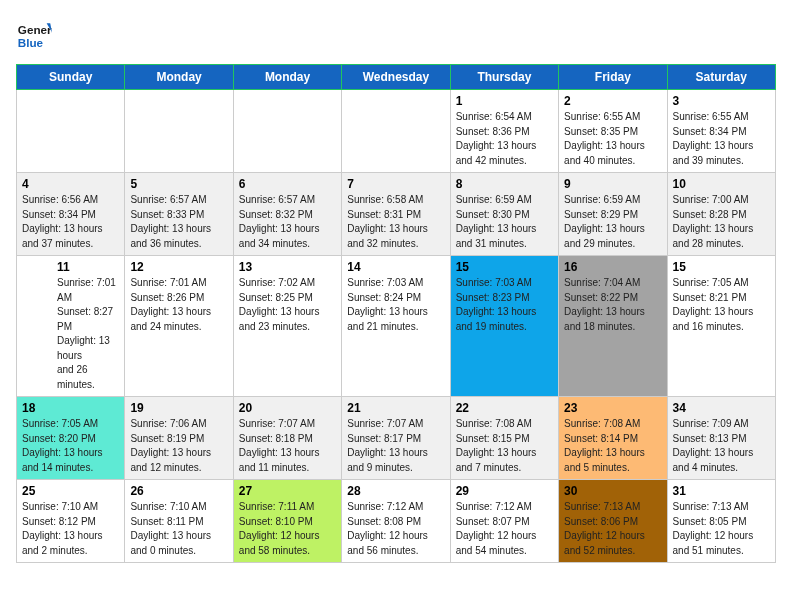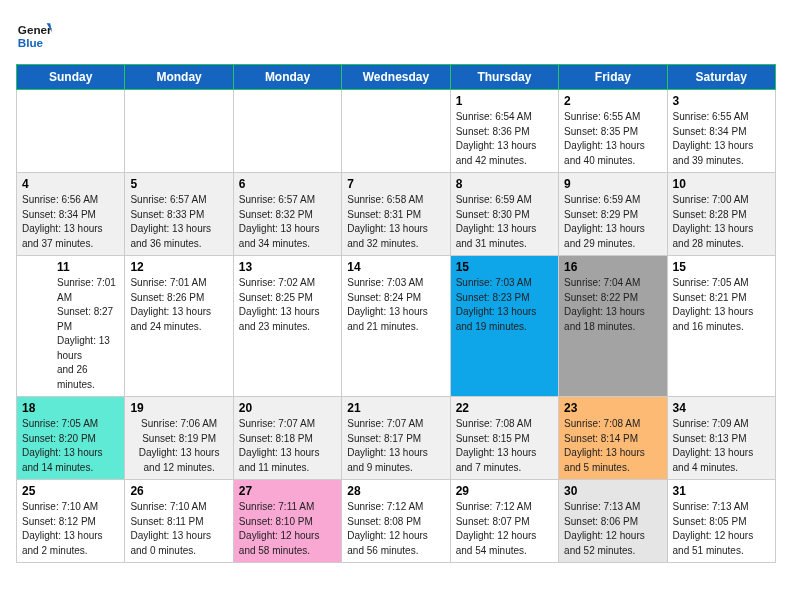--- a/index.html
+++ b/index.html
@@ -246,21 +246,21 @@
       <tr>
         <td style="background: #5eead4;">
           <span class="day-num">18</span>
           <div class="day-info" style="white-space: pre-line;">Sunrise: 7:05 AM
 Sunset: 8:20 PM
 Daylight: 13 hours
 and 14 minutes.</div>
         </td>
         <td style="background: rgb(240, 240, 240);">
           <span class="day-num">19</span>
-          <div class="day-info" style="white-space: pre-line; text-align: center;">Sunrise: 7:06 AM
+          <div class="day-info" style="white-space: pre-line;">Sunrise: 7:06 AM
 Sunset: 8:19 PM
 Daylight: 13 hours
 and 12 minutes.</div>
         </td>
         <td style="background: rgb(240, 240, 240);">
           <span class="day-num">20</span>
           <div class="day-info" style="white-space: pre-line;">Sunrise: 7:07 AM
 Sunset: 8:18 PM
 Daylight: 13 hours
 and 11 minutes.</div>
@@ -302,42 +302,42 @@
 Daylight: 13 hours
 and 2 minutes.</div>
         </td>
         <td style="background: rgb(255, 255, 255);">
           <span class="day-num">26</span>
           <div class="day-info" style="white-space: pre-line;">Sunrise: 7:10 AM
 Sunset: 8:11 PM
 Daylight: 13 hours
 and 0 minutes.</div>
         </td>
-        <td style="background: #f9a8d4; margin-top: 24px;">
+        <td style="background: #bef264; margin-top: 24px;">
           <span class="day-num">27</span>
           <div class="day-info" style="white-space: pre-line;">Sunrise: 7:11 AM
 Sunset: 8:10 PM
 Daylight: 12 hours
 and 58 minutes.</div>
         </td>
         <td style="background: rgb(255, 255, 255);">
           <span class="day-num">28</span>
           <div class="day-info" style="white-space: pre-line;">Sunrise: 7:12 AM
 Sunset: 8:08 PM
 Daylight: 12 hours
 and 56 minutes.</div>
         </td>
         <td style="background: rgb(255, 255, 255);">
           <span class="day-num">29</span>
           <div class="day-info" style="white-space: pre-line;">Sunrise: 7:12 AM
 Sunset: 8:07 PM
 Daylight: 12 hours
 and 54 minutes.</div>
         </td>
-        <td style="background: #e5e5e5;">
+        <td style="background: #a16207;">
           <span class="day-num">30</span>
           <div class="day-info" style="white-space: pre-line;">Sunrise: 7:13 AM
 Sunset: 8:06 PM
 Daylight: 12 hours
 and 52 minutes.</div>
         </td>
         <td style="background: rgb(255, 255, 255);">
           <span class="day-num">31</span>
           <div class="day-info" style="white-space: pre-line;">Sunrise: 7:13 AM
 Sunset: 8:05 PM

